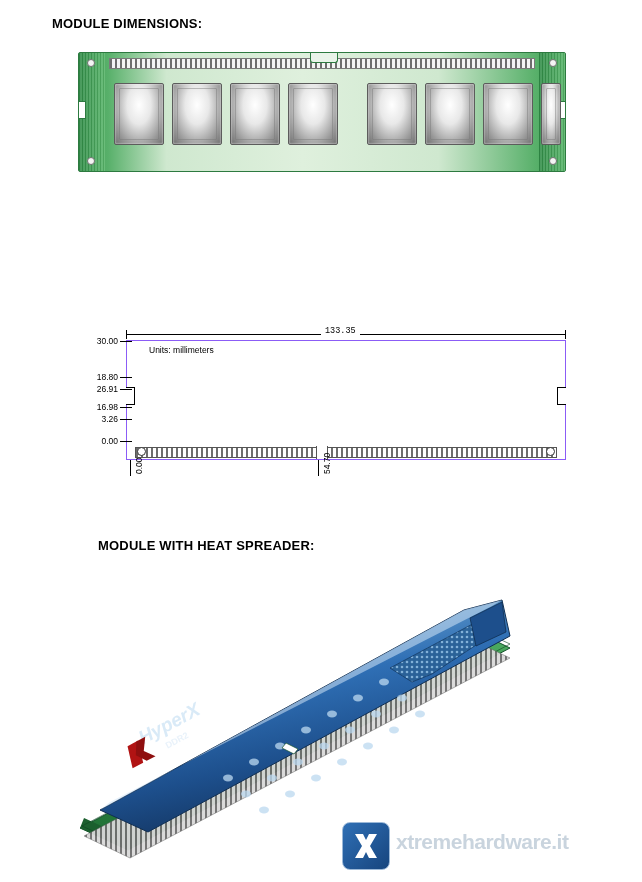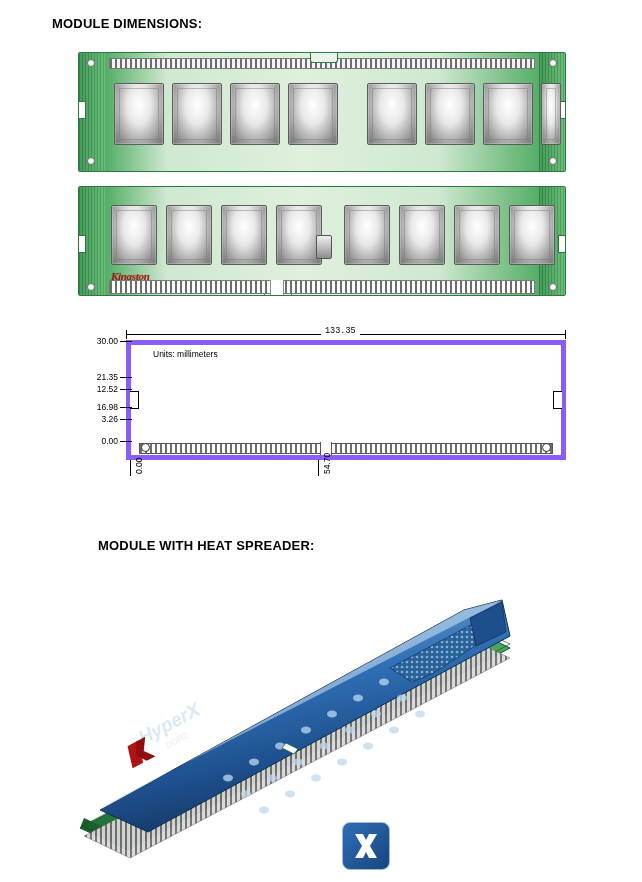--- a/index.html
+++ b/index.html
@@ -165,21 +165,21 @@
     top: 322px;
     width: 500px;
     height: 175px;
   }
   .dim-outline {
     position: absolute;
     left: 48px;
     top: 18px;
     width: 440px;
     height: 120px;
-    border: 5px solid #8b5cf6;
+    border: 1px solid #8b5cf6;
     box-sizing: border-box;
     background: #ffffff;
   }
   .dim-outline .notch-cut-l, .dim-outline .notch-cut-r {
     position: absolute;
     width: 9px; height: 18px;
     background: #ffffff;
     border: 1px solid #000;
     box-sizing: border-box;
   }
@@ -332,67 +332,43 @@
     <div class="chip" style="left:35px;  top:30px; width:48px; height:60px;"></div>
     <div class="chip" style="left:93px;  top:30px; width:48px; height:60px;"></div>
     <div class="chip" style="left:151px; top:30px; width:48px; height:60px;"></div>
     <div class="chip" style="left:209px; top:30px; width:48px; height:60px;"></div>
     <div class="chip" style="left:288px; top:30px; width:48px; height:60px;"></div>
     <div class="chip" style="left:346px; top:30px; width:48px; height:60px;"></div>
     <div class="chip" style="left:404px; top:30px; width:48px; height:60px;"></div>
     <div class="chip" style="left:462px; top:30px; width:18px; height:60px;"></div>
   </div>
 
-  <div class="dimm" id="dimm-bottom">
-    <div class="pcb-green-left"></div>
-    <div class="pcb-green-right"></div>
-    <div class="notch-left"></div>
-    <div class="notch-right"></div>
-
-    <div class="chip" style="left:32px;  top:18px; width:44px; height:58px;"></div>
-    <div class="chip" style="left:87px;  top:18px; width:44px; height:58px;"></div>
-    <div class="chip" style="left:142px; top:18px; width:44px; height:58px;"></div>
-    <div class="chip" style="left:197px; top:18px; width:44px; height:58px;"></div>
-    <div class="spd-chip"></div>
-    <div class="chip" style="left:265px; top:18px; width:44px; height:58px;"></div>
-    <div class="chip" style="left:320px; top:18px; width:44px; height:58px;"></div>
-    <div class="chip" style="left:375px; top:18px; width:44px; height:58px;"></div>
-    <div class="chip" style="left:430px; top:18px; width:44px; height:58px;"></div>
-
-    <div class="kingston-logo">Kingston</div>
-    <div class="label-tab-bottom"></div>
-    <div class="goldfingers" style="bottom:1px;">
-      <div class="fingers-gap" style="left:160px; top:-1px;"></div>
-    </div>
-    <div class="screw" style="left:8px;  bottom:4px;"></div>
-    <div class="screw" style="right:8px; bottom:4px;"></div>
-  </div>
 
   <div id="dim-diagram">
 
     <div class="top-dim-line"></div>
     <div class="top-dim-value">133.35</div>
 
     <div class="dim-outline">
       <div class="notch-cut-l"></div>
       <div class="notch-cut-r"></div>
       <div class="units-label" style="left:22px; top:4px;">Units: millimeters</div>
       <div class="dim-fingers"></div>
       <div class="dim-fingers-gap"></div>
       <div class="dim-screw" style="left:10px;"></div>
       <div class="dim-screw" style="right:10px;"></div>
     </div>
 
     <div class="dim-label" style="left:0px;  top:14px;">30.00</div>
     <div class="dim-tick" style="left:42px; top:19px; width:12px;"></div>
 
-    <div class="dim-label" style="left:0px;  top:50px;">21.35</div>
+    <div class="dim-label" style="left:0px;  top:50px;">18.80</div>
     <div class="dim-tick" style="left:42px; top:55px; width:12px;"></div>
 
-    <div class="dim-label" style="left:0px;  top:62px;">12.52</div>
+    <div class="dim-label" style="left:0px;  top:62px;">26.91</div>
     <div class="dim-tick" style="left:42px; top:67px; width:12px;"></div>
 
     <div class="dim-label" style="left:0px;  top:80px;">16.98</div>
     <div class="dim-tick" style="left:42px; top:85px; width:12px;"></div>
 
     <div class="dim-label" style="left:0px;  top:92px;">3.26</div>
     <div class="dim-tick" style="left:42px; top:97px; width:12px;"></div>
 
     <div class="dim-label" style="left:0px;  top:114px;">0.00</div>
     <div class="dim-tick" style="left:42px; top:119px; width:12px;"></div>
@@ -494,15 +470,16 @@
       <polygon points="246,203 258,209 254,214 242,208" fill="#ffffff" stroke="#14532b" stroke-width="0.7"></polygon>
     </svg>
   </div>
 
   <div id="watermark">
     <div class="wm-box">
       <svg width="46" height="46" viewBox="0 0 46 46">
         <path d="M12 11 L20 11 L23 17 L26 11 L34 11 L27 23 L34 35 L26 35 L23 29 L20 35 L12 35 L19 23 Z" fill="#ffffff"></path>
       </svg>
     </div>
+    <div class="wm-text">xtremehardware.it</div>
   </div>
 
 </div>
 
 </body></html>

